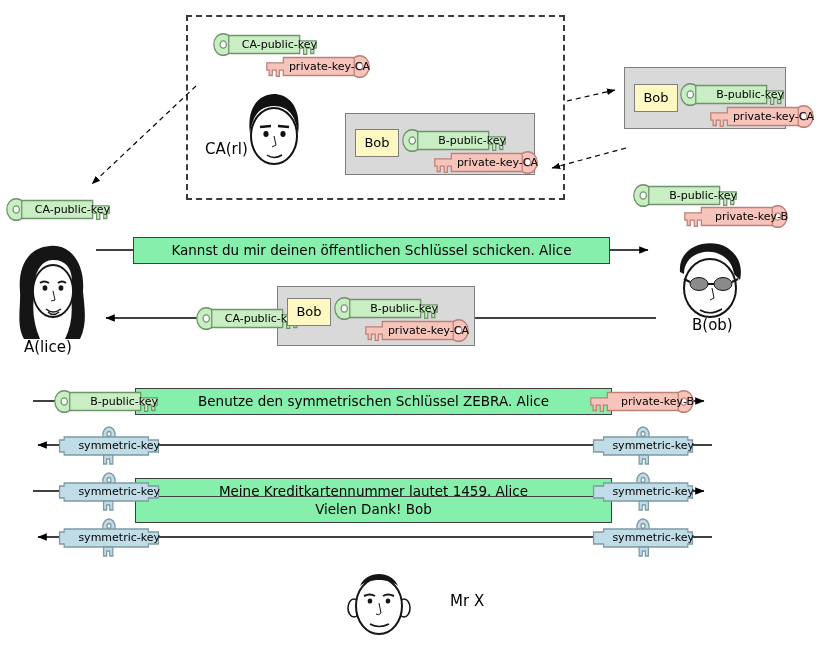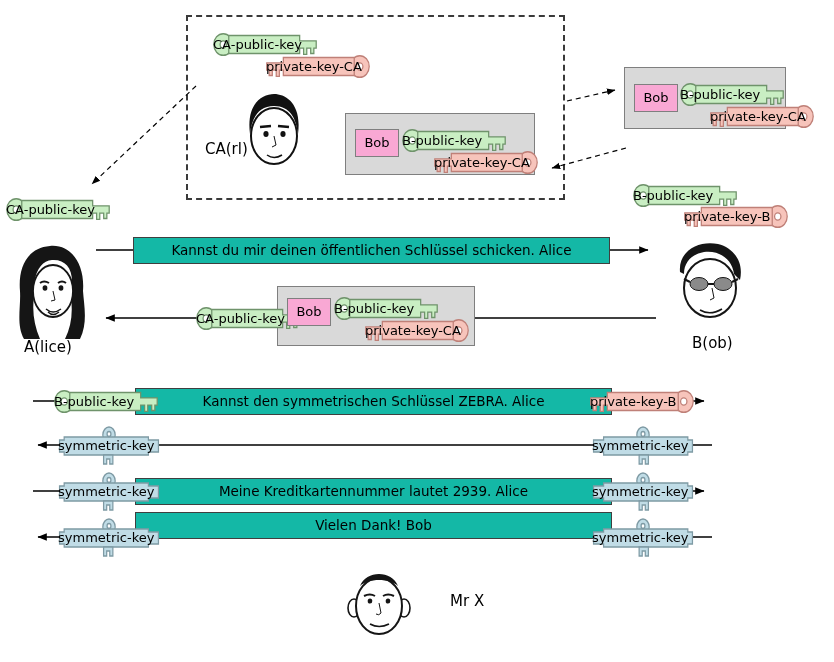--- a/index.html
+++ b/index.html
@@ -1,27 +1,27 @@
 <!DOCTYPE html>
 <html><head>
 <meta charset="utf-8">
 <style>
   *{margin:0;padding:0;box-sizing:border-box}
   body{background:#ffffff;font-family:"DejaVu Sans",sans-serif;color:#000}
   .canvas{position:relative;width:834px;height:662px;background:#fff;overflow:hidden}
   .lines{position:absolute;left:0;top:0;z-index:1}
   .dashedbox{position:absolute;border:2px dashed #3a3a3a;z-index:0;background:transparent}
   .card{position:absolute;background:#d9d9d9;border:1px solid #7f7f7f;z-index:2}
-  .namebox{position:absolute;width:44px;height:28px;background:#f9a8d4;border:1px solid #7f7f7f;
+  .namebox{position:absolute;width:44px;height:28px;background:#fef9c3;border:1px solid #7f7f7f;
            font-size:13px;line-height:26px;text-align:center;z-index:4}
-  .msg{position:absolute;height:27px;width:477px;background:#14b8a6;border:1px solid #3f3f3f;
+  .msg{position:absolute;height:27px;width:477px;background:#86efac;border:1px solid #3f3f3f;
        text-align:center;font-size:13.5px;line-height:25px;z-index:2;white-space:nowrap}
   .key{position:absolute;width:104px;height:27px;z-index:3}
   .key svg{position:absolute;left:0;top:0;width:100%;height:100%;overflow:visible}
-  .key span{position:relative;display:block;text-align:left;font-size:13px;line-height:27px;
+  .key span{position:relative;display:block;text-align:right;font-size:11px;line-height:27px;
             z-index:1;white-space:nowrap}
   .key.mir svg{transform:scaleX(-1)}
   .kblue{width:102px;height:40px}
   .kblue span{line-height:40px}
   .green use{fill:#c9eec3;stroke:#6f936b;stroke-width:1.6}
   .pink use{fill:#f7c4bb;stroke:#bf8078;stroke-width:1.6}
   .blue use{fill:#c0dce6;stroke:#7e9aa4;stroke-width:1.6}
   .label{position:absolute;font-size:15px;z-index:2}
   .face{position:absolute;z-index:2}
   .face svg{width:100%;height:100%}
@@ -157,21 +157,21 @@
     <svg viewBox="0 0 84 94">
       <path d="M14 34 C12 12 34 2 52 6 C68 10 78 24 74 42 L68 36 C66 20 52 12 38 14 C26 16 18 24 18 36 Z" fill="#151515"></path>
       <ellipse cx="44" cy="50" rx="26" ry="29" fill="#fff" stroke="#151515" stroke-width="2"></ellipse>
       <ellipse cx="33" cy="46" rx="9" ry="6.5" fill="#8a8a8a" stroke="#151515"></ellipse>
       <ellipse cx="57" cy="46" rx="9" ry="6.5" fill="#8a8a8a" stroke="#151515"></ellipse>
       <path d="M42 46 L48 46 M24 44 L18 41 M66 44 L72 41" stroke="#151515" stroke-width="2" fill="none"></path>
       <path d="M46 50 L48 60 L44 62" stroke="#151515" fill="none"></path>
       <path d="M34 72 Q44 78 56 71" stroke="#151515" stroke-width="1.6" fill="none"></path>
     </svg>
   </div>
-  <div class="label" style="left:692px;top:334px">B(ob)</div>
+  <div class="label" style="left:692px;top:316px">B(ob)</div>
 
   <div class="msg" style="left:133px;top:237px">
     <span>Kannst du mir deinen öffentlichen Schlüssel schicken. Alice</span>
   </div>
 
   <div class="key green" style="left:196px;top:305px">
     <svg viewBox="0 0 132 30" preserveAspectRatio="none">
         <use href="#keyH"></use>
       </svg>
     <span>CA-public-key</span>
@@ -191,21 +191,21 @@
     <span>private-key-CA</span>
   </div>
 
   <div class="key green" style="left:54px;top:388px">
     <svg viewBox="0 0 132 30" preserveAspectRatio="none">
         <use href="#keyH"></use>
       </svg>
     <span>B-public-key</span>
   </div>
   <div class="msg" style="left:135px;top:388px">
-    <span>Kannst den symmetrischen Schlüssel ZEBRA. Alice</span>
+    <span>Benutze den symmetrischen Schlüssel ZEBRA. Alice</span>
   </div>
   <div class="key pink mir" style="left:590px;top:388px">
     <svg viewBox="0 0 132 30" preserveAspectRatio="none">
         <use href="#keyH"></use>
       </svg>
     <span>private-key-B</span>
   </div>
 
   <div class="key kblue blue" style="left:58px;top:426px">
     <svg viewBox="0 0 132 40" preserveAspectRatio="none">
@@ -220,36 +220,36 @@
     <span>symmetric-key</span>
   </div>
 
   <div class="key kblue blue" style="left:58px;top:472px">
     <svg viewBox="0 0 132 40" preserveAspectRatio="none">
         <use href="#keyB"></use>
       </svg>
     <span>symmetric-key</span>
   </div>
   <div class="msg" style="left:135px;top:478px">
-    <span>Meine Kreditkartennummer lautet 2939. Alice</span>
+    <span>Meine Kreditkartennummer lautet 1459. Alice</span>
   </div>
   <div class="key kblue blue mir" style="left:592px;top:472px">
     <svg viewBox="0 0 132 40" preserveAspectRatio="none">
         <use href="#keyB"></use>
       </svg>
     <span>symmetric-key</span>
   </div>
 
   <div class="key kblue blue" style="left:58px;top:518px">
     <svg viewBox="0 0 132 40" preserveAspectRatio="none">
         <use href="#keyB"></use>
       </svg>
     <span>symmetric-key</span>
   </div>
-  <div class="msg" style="left:135px;top:512px">
+  <div class="msg" style="left:135px;top:496px">
     <span>Vielen Dank! Bob</span>
   </div>
   <div class="key kblue blue mir" style="left:592px;top:518px">
     <svg viewBox="0 0 132 40" preserveAspectRatio="none">
         <use href="#keyB"></use>
       </svg>
     <span>symmetric-key</span>
   </div>
 
   <div class="face" style="left:342px;top:558px;width:74px;height:90px">

